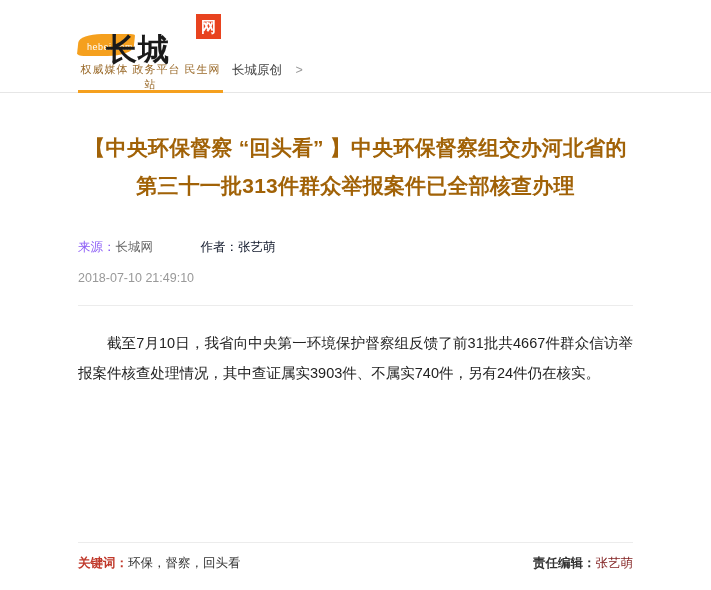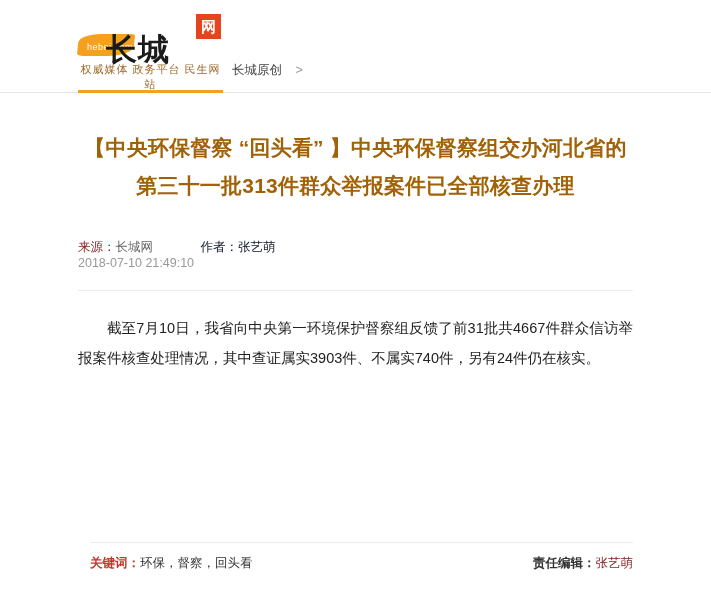--- a/index.html
+++ b/index.html
@@ -125,25 +125,25 @@
     font-weight: bold;
     color: #a16207;
     text-align: center;
     letter-spacing: 0.2px;
   }
   .meta {
     margin-top: 34px;
     font-size: 12.5px;
     color: #666;
   }
-  .meta .source-label { color: #7f1d1d; }
+  .meta .source-label { color: #8b5cf6; }
   .meta .source-value { color: #666; }
   .meta .author { margin-left: 44px; color: #0f172a; }
   .meta-time {
-    margin-top: 0;
+    margin-top: 15px;
     font-size: 12.5px;
     color: #999;
   }
 
   .divider {
     margin-top: 20px;
     border: 0;
     border-top: 1px solid #ececec;
     height: 0;
   }
@@ -156,21 +156,21 @@
     font-size: 14.5px;
     line-height: 30px;
     color: #222;
     text-indent: 2em;
     text-align: justify;
   }
 
   
   .footer {
     position: absolute;
-    left: 90px;
+    left: 78px;
     right: 78px;
     bottom: 18px;
   }
   .footer-line {
     border: 0;
     border-top: 1px solid #ececec;
     margin: 0 0 12px 0;
   }
   .footer-row {
     display: flex;

